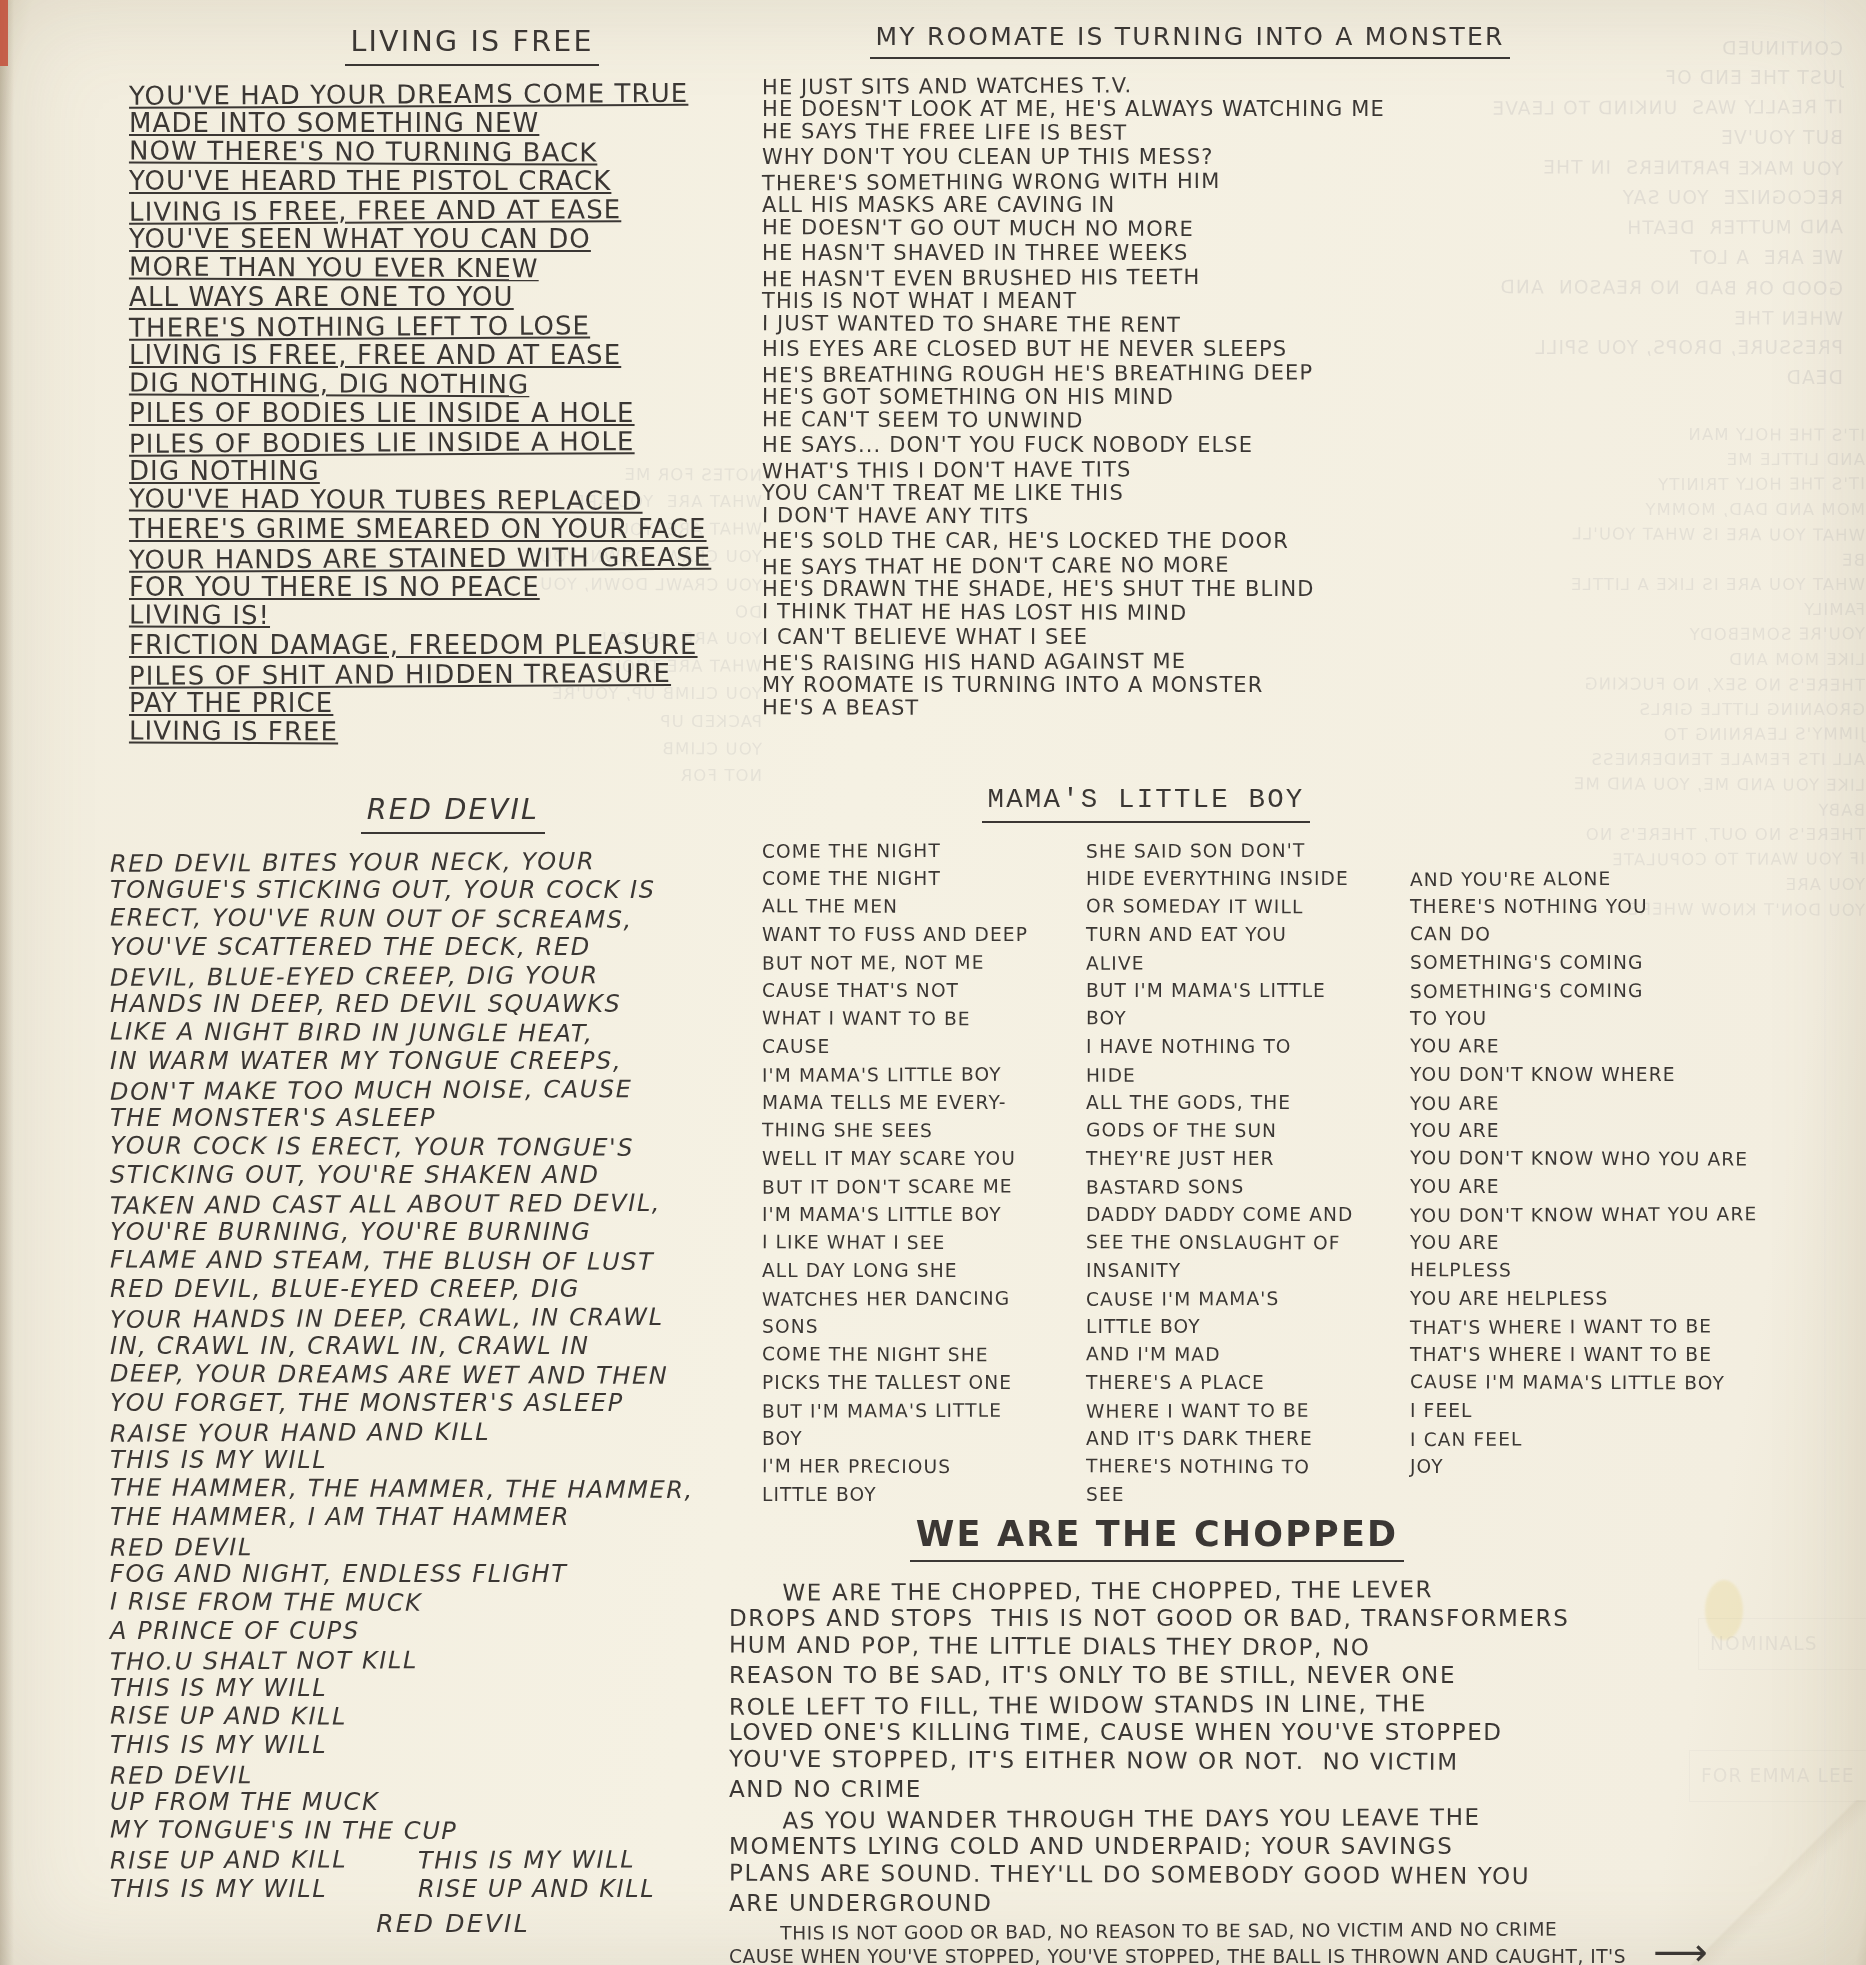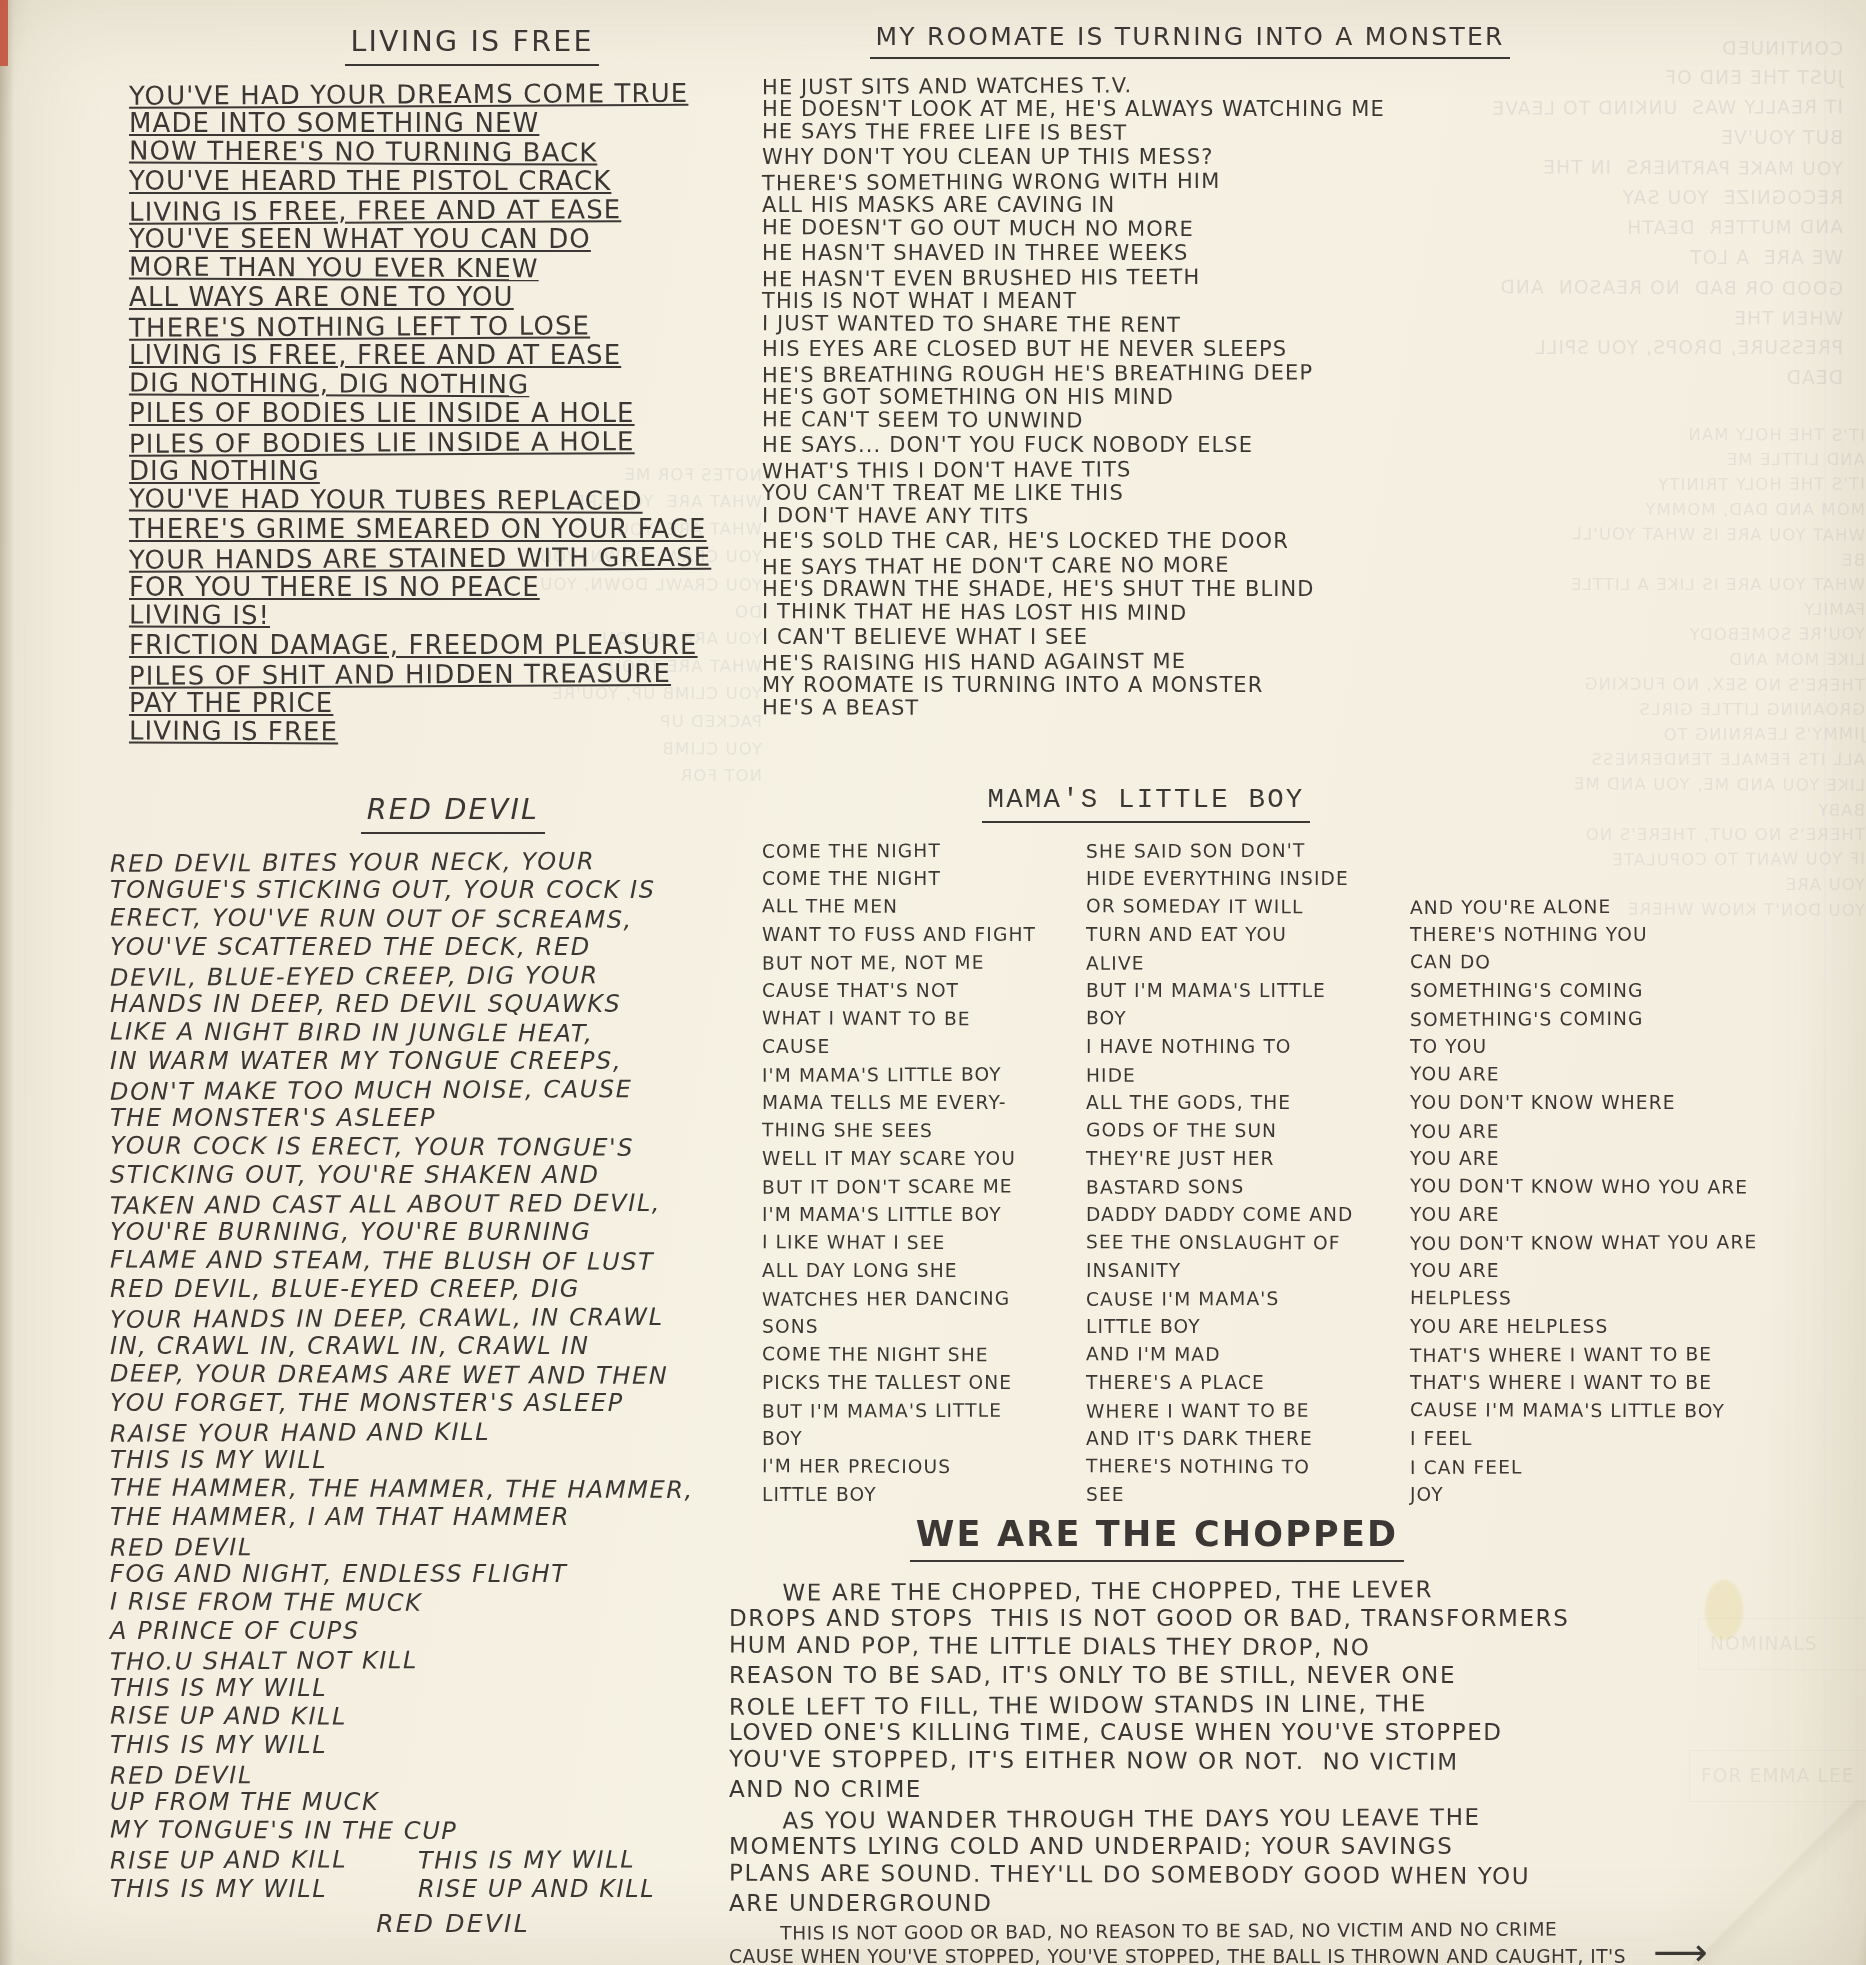--- a/index.html
+++ b/index.html
@@ -38,21 +38,21 @@
   .s-monster .line{font-size:21px;line-height:24px;letter-spacing:1.1px;}
 
   .s-reddevil{left:110px;top:793px;width:686px;font-style:italic;}
   .s-reddevil h2{font-size:28.5px;}
   .s-reddevil .line{font-size:24px;line-height:28.5px;letter-spacing:1.6px;}
   .rd-foot{display:flex;gap:71px;margin-top:1.1px;}
   .rd-close{text-align:center;font-size:25px;margin-top:5.5px;letter-spacing:2.2px;}
 
   .s-mama{left:762px;top:784px;width:1053px;}
   .s-mama h2{font-size:27.4px;width:768px;font-family:Liberation Mono, monospace;}
-  .mama-cols{display:flex;align-items:flex-end;}
+  .mama-cols{display:flex;align-items:center;}
   .mama-col{width:324px;flex:0 0 auto;}
   .mama-col .line{font-size:18.6px;line-height:28px;letter-spacing:1.1px;}
   .mama-col.c3{width:406px;}
 
   .s-chopped{left:729px;top:1514px;width:1097px;}
   .s-chopped h2{font-size:35px;width:856px;font-weight:bold;}
   .s-chopped .line{font-size:23px;line-height:28.5px;letter-spacing:1.6px;}
   .s-chopped .small .line{font-size:18.6px;line-height:26px;letter-spacing:0.5px;}
   .arrow{position:absolute;left:921px;top:422px;font-size:38px;border-bottom:3.3px solid currentColor;line-height:33px;padding:0 3.3px;}
 
@@ -241,21 +241,21 @@
     <div class="rd-close">RED DEVIL</div>
   </section>
 
   <section class="song s-mama">
     <h2><span class="t">MAMA'S LITTLE BOY</span></h2>
     <div class="mama-cols">
       <div class="mama-col c1">
           <div class="line">COME THE NIGHT</div>
           <div class="line">COME THE NIGHT</div>
           <div class="line">ALL THE MEN</div>
-          <div class="line">WANT TO FUSS AND FIGHT</div>
+          <div class="line">WANT TO FUSS AND DEEP</div>
           <div class="line">BUT NOT ME, NOT ME</div>
           <div class="line">CAUSE THAT'S NOT</div>
           <div class="line">WHAT I WANT TO BE</div>
           <div class="line">CAUSE</div>
           <div class="line">I'M MAMA'S LITTLE BOY</div>
           <div class="line">MAMA TELLS ME EVERY-</div>
           <div class="line">THING SHE SEES</div>
           <div class="line">WELL IT MAY SCARE YOU</div>
           <div class="line">BUT IT DON'T SCARE ME</div>
           <div class="line">I'M MAMA'S LITTLE BOY</div>

